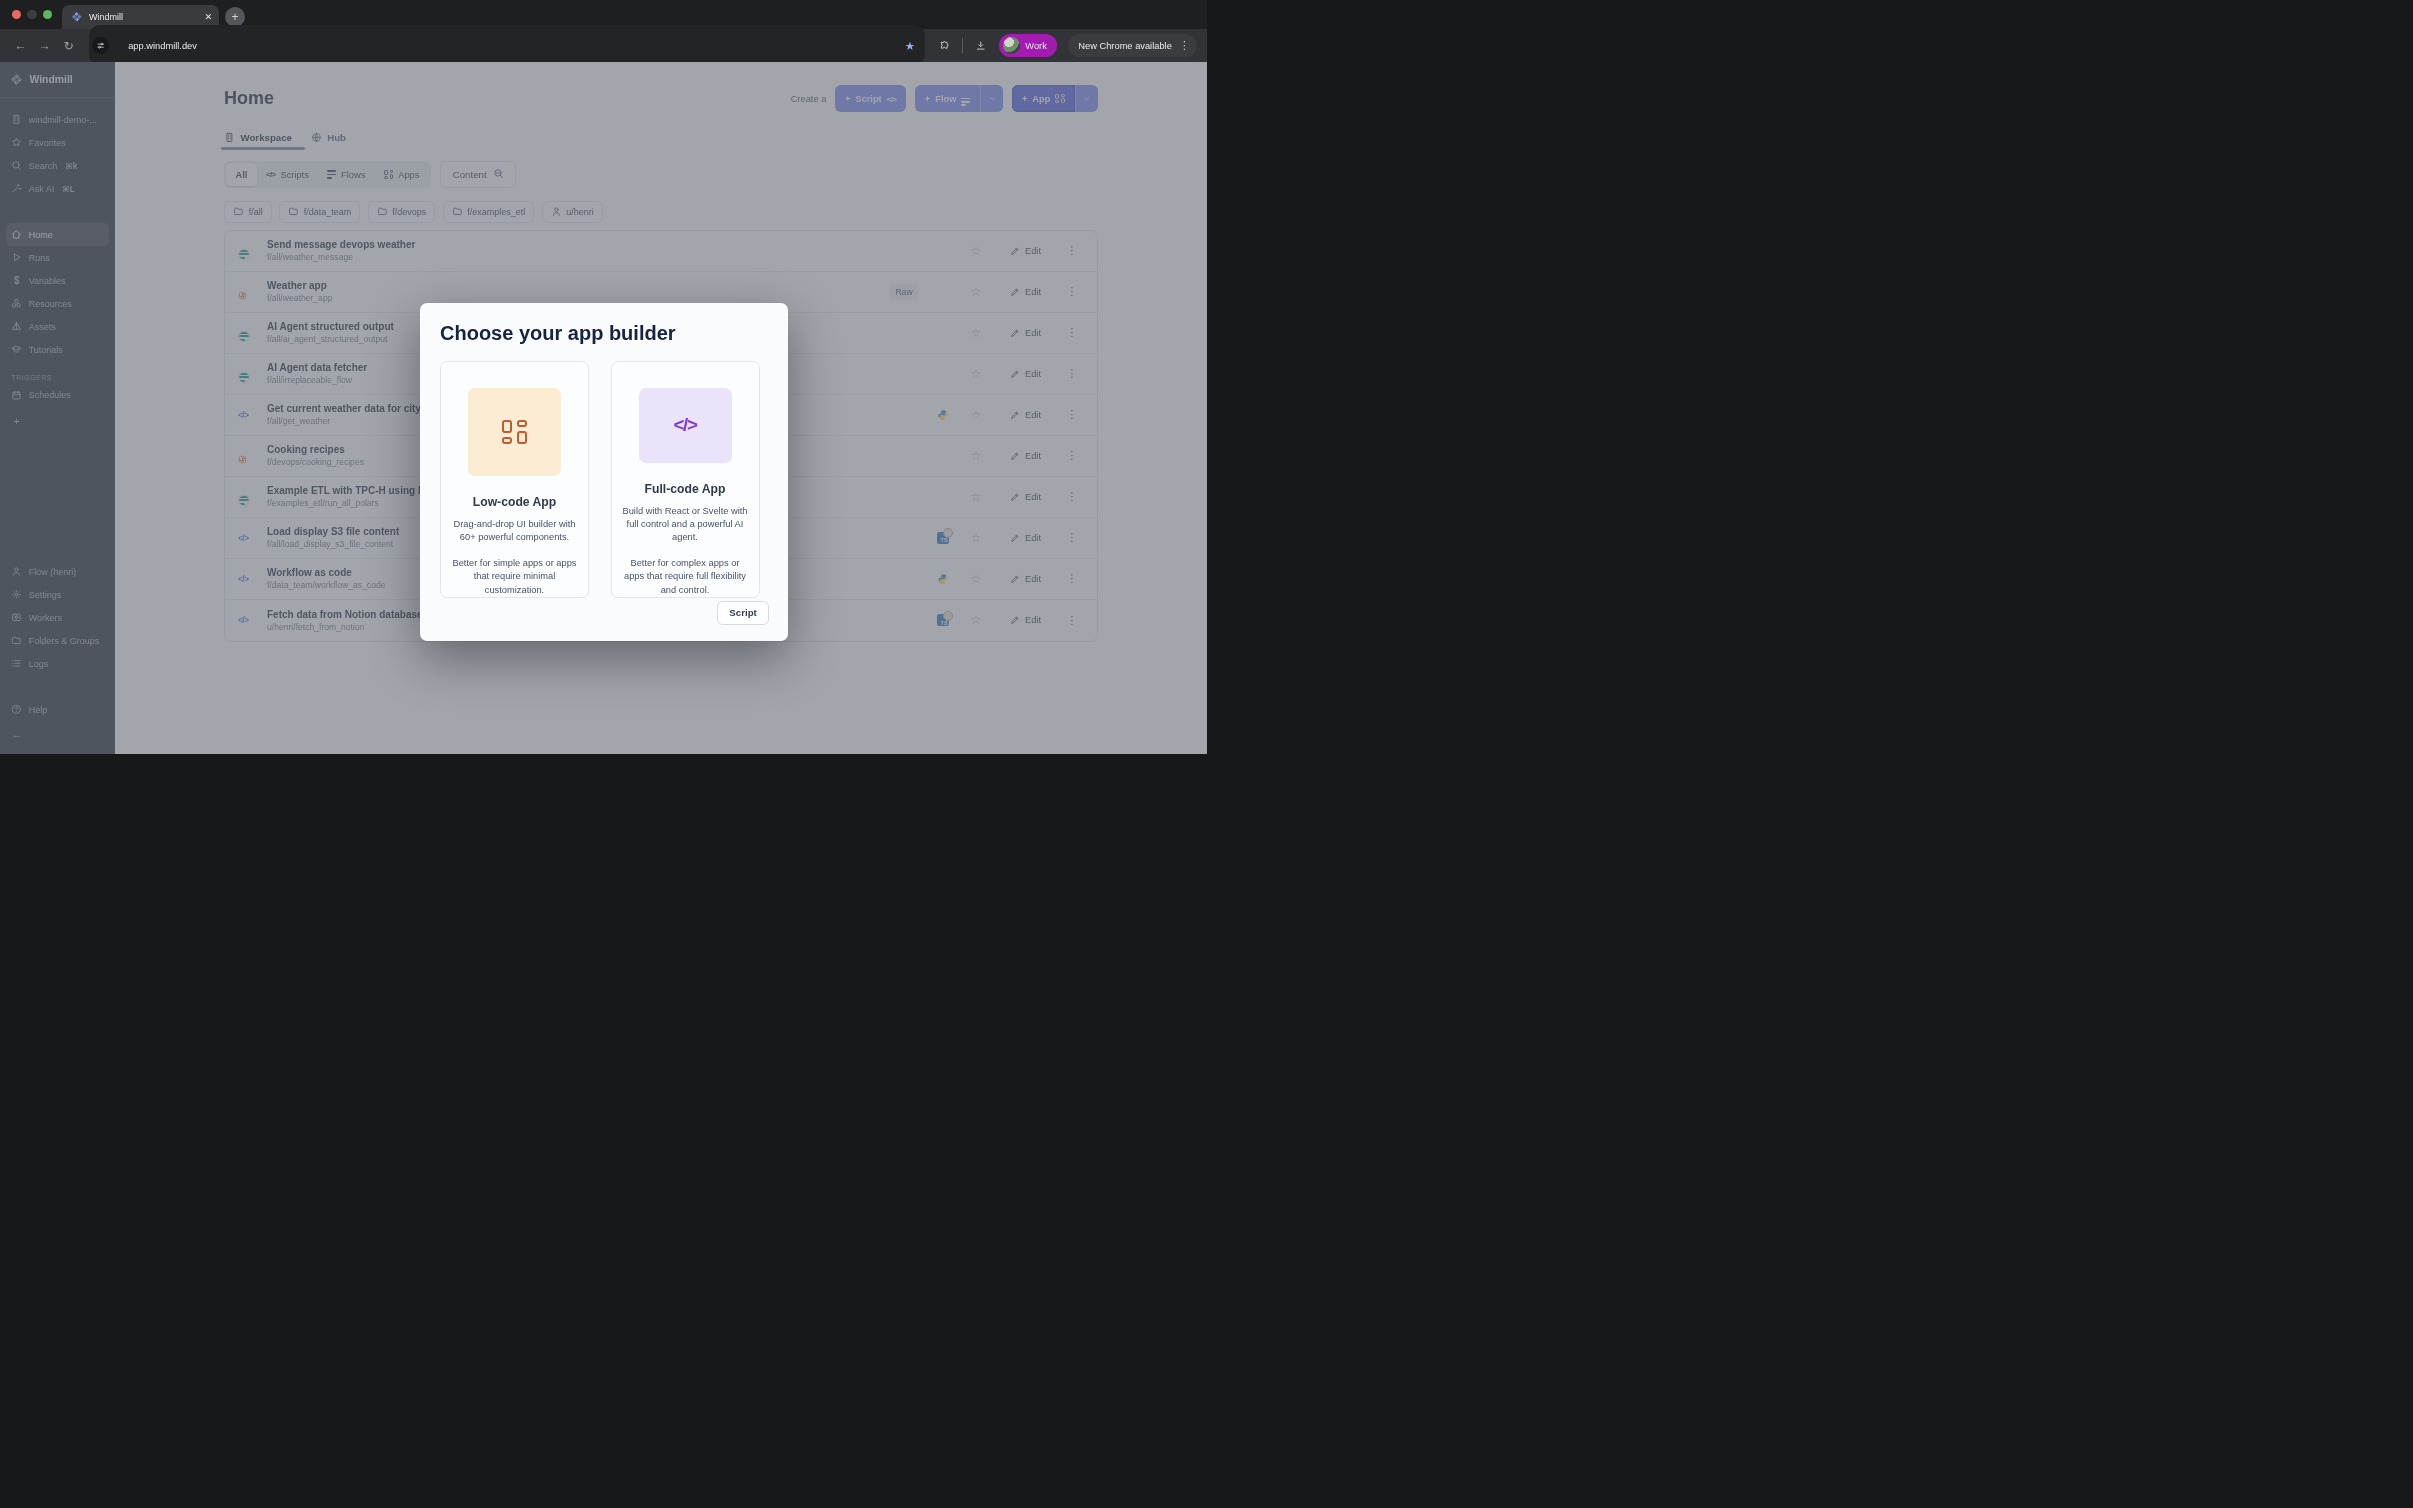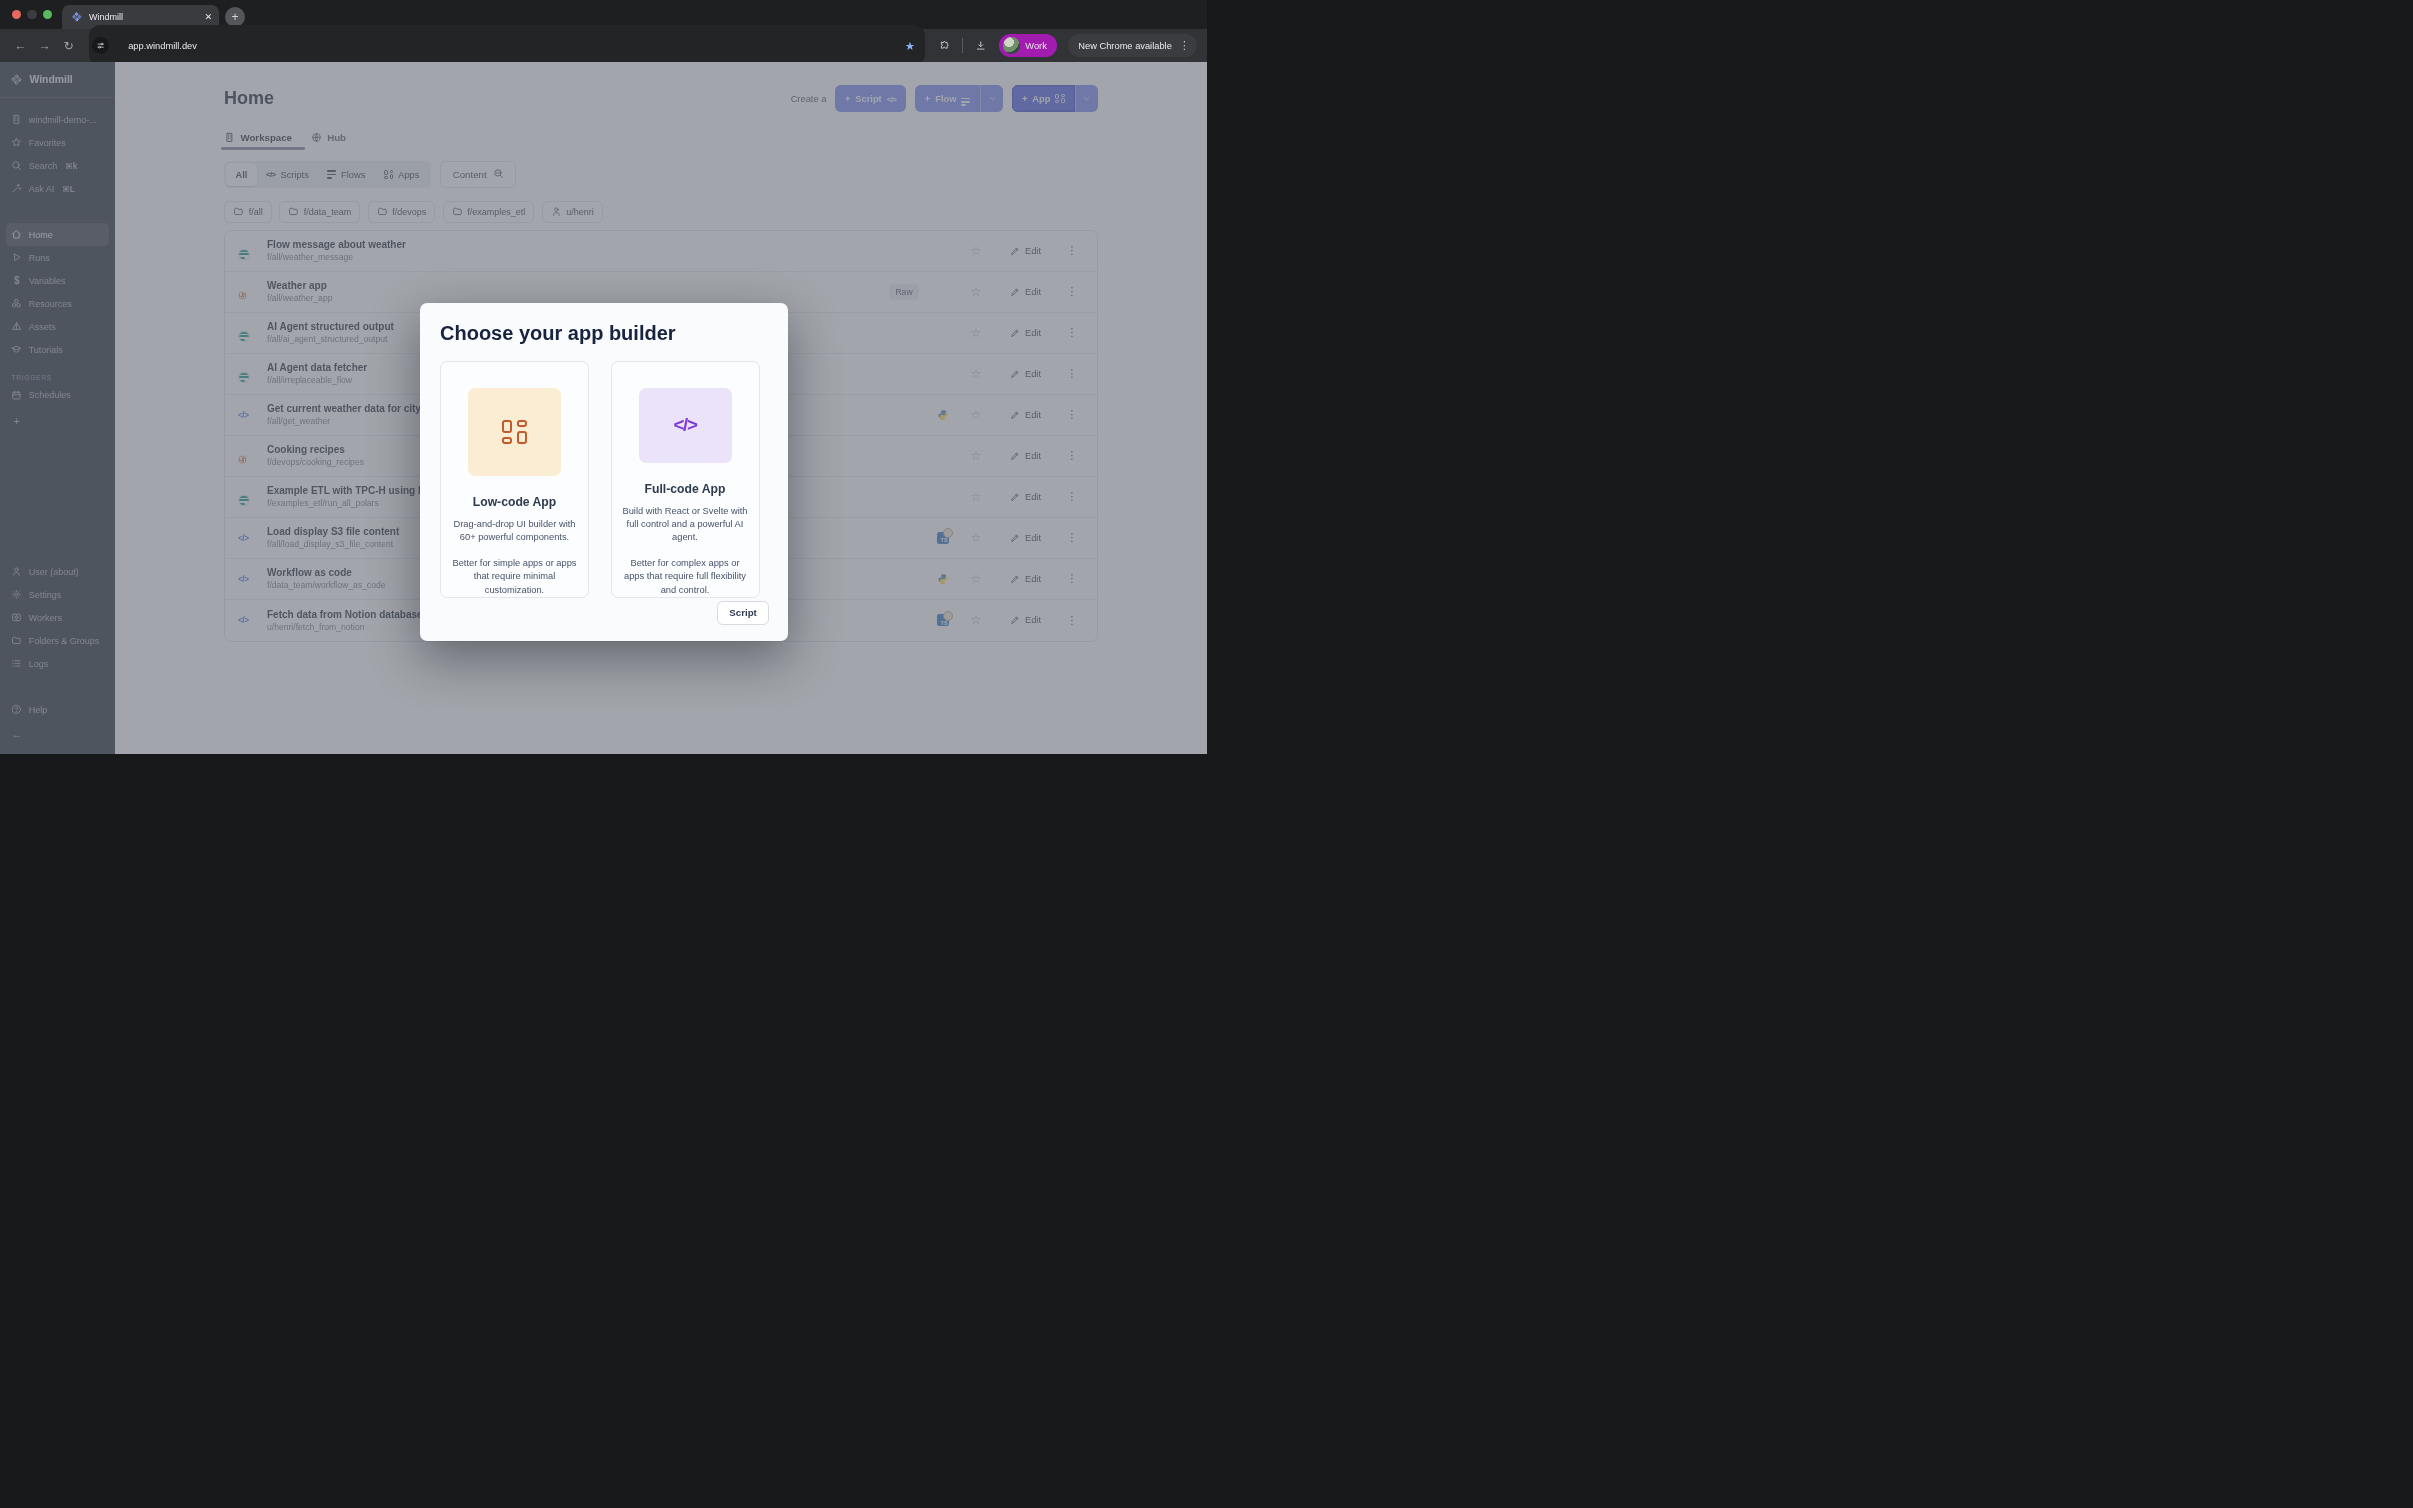--- a/index.html
+++ b/index.html
@@ -344,21 +344,21 @@
       </div>
       <div class="spacer"></div>
       <div class="side-group" id="side-bottom" style="padding-bottom:4.3px">
           <div class="side-item">
             <span class="ic">
               <svg class="lin" viewBox="0 0 24 24">
                 <circle cx="12" cy="8" r="3.8"></circle>
                 <path d="M5.5 20.5c0-3.8 2.9-5.8 6.5-5.8s6.5 2 6.5 5.8"></path>
               </svg>
             </span>
-    <span>User (about)</span>
+    <span>Flow (henri)</span>
           </div>
           <div class="side-item">
             <span class="ic">
               <svg class="lin" viewBox="0 0 24 24">
                 <circle cx="12" cy="12" r="3"></circle>
                 <path d="M12 3.5v2M12 18.5v2M3.5 12h2M18.5 12h2M6 6l1.4 1.4M16.6 16.6 18 18M18 6l-1.4 1.4M7.4 16.6 6 18"></path>
               </svg>
             </span>
     <span>Settings</span>
           </div>
@@ -565,21 +565,21 @@
       <div class="list" id="item-list">
           <div class="row">
     <span class="row-type">
               <div class="flowbars list">
                 <i></i>
                 <i></i>
                 <i></i>
               </div>
             </span>
     <span class="row-texts">
-      <div class="row-title">Flow message about weather</div>
+      <div class="row-title">Send message devops weather</div>
       <div class="row-path">f/all/weather_message</div>
     </span>
     <span class="slot badge-slot"></span>
     <span class="slot lang-slot"></span>
     <span class="slot star-slot">
               <span class="rowstar">☆</span>
             </span>
     <span class="slot edit-slot">
               <span class="edit-btn">
       <svg class="lin" viewBox="0 0 24 24" style="width:10px;height:10px">

